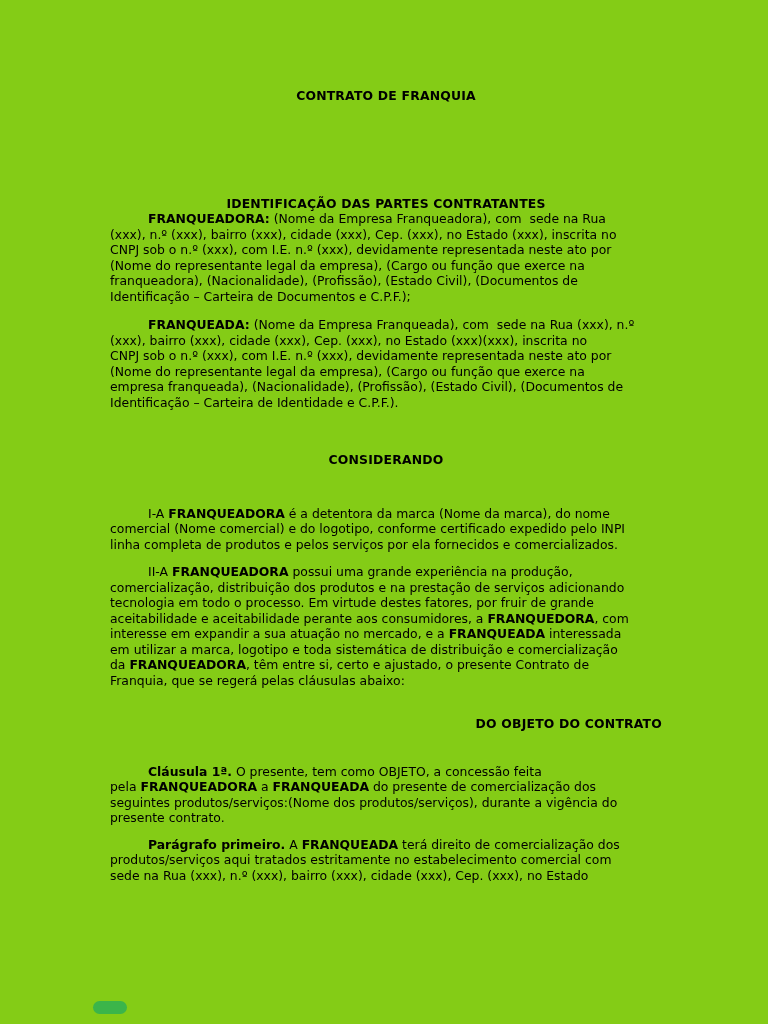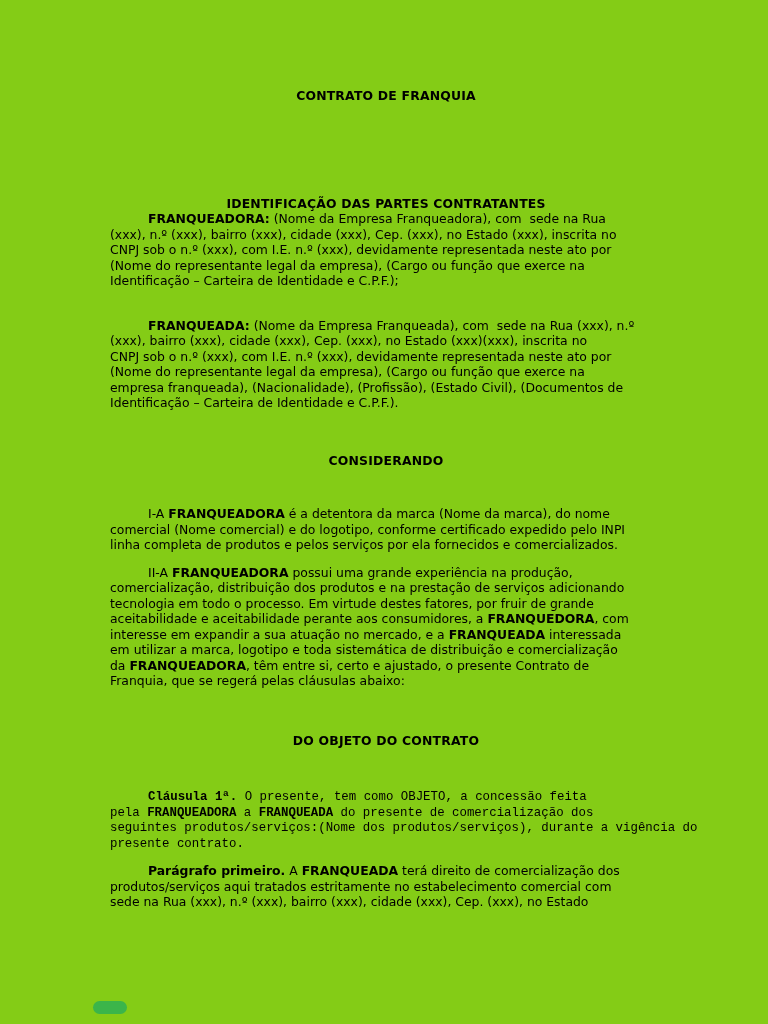--- a/index.html
+++ b/index.html
@@ -35,26 +35,26 @@
     white-space: pre;
   }
   .para .line.first {
     padding-left: 38px;
   }
   .b { font-weight: bold; }
 
   
   [data-name="heading-identificacao"]      { margin-top: 92px; }
   [data-name="para-franqueadora"]          { }
-  [data-name="para-franqueada"]            { margin-top: 29px; }
+  [data-name="para-franqueada"]            { margin-top: 13px; }
   [data-name="heading-considerando"]       { margin-top: 42px; }
   [data-name="para-consideracao-i"]        { margin-top: 38px; }
   [data-name="para-consideracao-ii"]       { margin-top: 12px; }
-  [data-name="heading-objeto"]             { margin-top: 44px; }
-  [data-name="para-clausula-1"]            { margin-top: 42px; font-family: Liberation Mono, monospace; }
+  [data-name="heading-objeto"]             { margin-top: 28px; text-align: right; }
+  [data-name="para-clausula-1"]            { margin-top: 32px; }
   [data-name="para-paragrafo-primeiro"]    { margin-top: 11px; }
 
   .marker {
     position: absolute;
     left: 93px;
     top: 1001px;
     width: 34px;
     height: 13px;
     border-radius: 6.5px;
   }
@@ -64,21 +64,22 @@
 
 <div class="page" data-name="document-page">
   <div class="doc" id="doc-body" data-name="contract-document">
       <div class="block heading" data-name="heading-titulo">CONTRATO DE FRANQUIA</div>
       <div class="block heading" data-name="heading-identificacao">IDENTIFICAÇÃO DAS PARTES CONTRATANTES</div>
       <div class="block para" data-name="para-franqueadora">
         <div class="line first" data-name="para-franqueadora-line-1"><span class="b">FRANQUEADORA:</span><span> (Nome da Empresa Franqueadora), com  sede na Rua</span></div>
         <div class="line" data-name="para-franqueadora-line-2"><span>(xxx), n.º (xxx), bairro (xxx), cidade (xxx), Cep. (xxx), no Estado (xxx), inscrita no</span></div>
         <div class="line" data-name="para-franqueadora-line-3"><span>CNPJ sob o n.º (xxx), com I.E. n.º (xxx), devidamente representada neste ato por</span></div>
         <div class="line" data-name="para-franqueadora-line-4"><span>(Nome do representante legal da empresa), (Cargo ou função que exerce na</span></div>
-        <div class="line" data-name="para-franqueadora-line-6"><span>Identificação – Carteira de Identidade e C.P.F.);</span></div>
+        <div class="line" data-name="para-franqueadora-line-5"><span>franqueadora), (Nacionalidade), (Profissão), (Estado Civil), (Documentos de</span></div>
+        <div class="line" data-name="para-franqueadora-line-6"><span>Identificação – Carteira de Documentos e C.P.F.);</span></div>
       </div>
       <div class="block para" data-name="para-franqueada">
         <div class="line first" data-name="para-franqueada-line-1"><span class="b">FRANQUEADA:</span><span> (Nome da Empresa Franqueada), com  sede na Rua (xxx), n.º</span></div>
         <div class="line" data-name="para-franqueada-line-2"><span>(xxx), bairro (xxx), cidade (xxx), Cep. (xxx), no Estado (xxx)(xxx), inscrita no</span></div>
         <div class="line" data-name="para-franqueada-line-3"><span>CNPJ sob o n.º (xxx), com I.E. n.º (xxx), devidamente representada neste ato por</span></div>
         <div class="line" data-name="para-franqueada-line-4"><span>(Nome do representante legal da empresa), (Cargo ou função que exerce na</span></div>
         <div class="line" data-name="para-franqueada-line-5"><span>empresa franqueada), (Nacionalidade), (Profissão), (Estado Civil), (Documentos de</span></div>
         <div class="line" data-name="para-franqueada-line-6"><span>Identificação – Carteira de Identidade e C.P.F.).</span></div>
       </div>
       <div class="block heading" data-name="heading-considerando">CONSIDERANDO</div>

